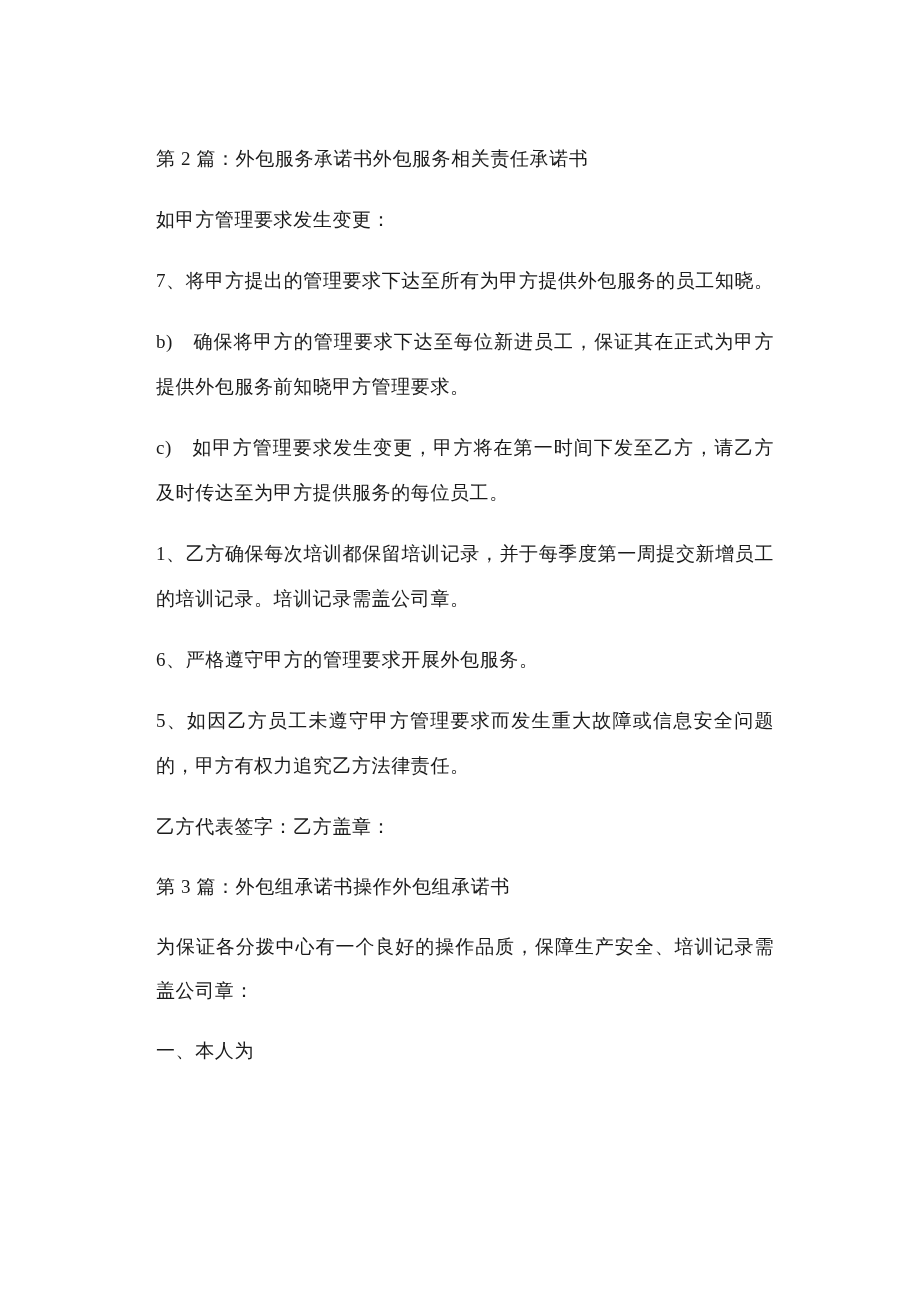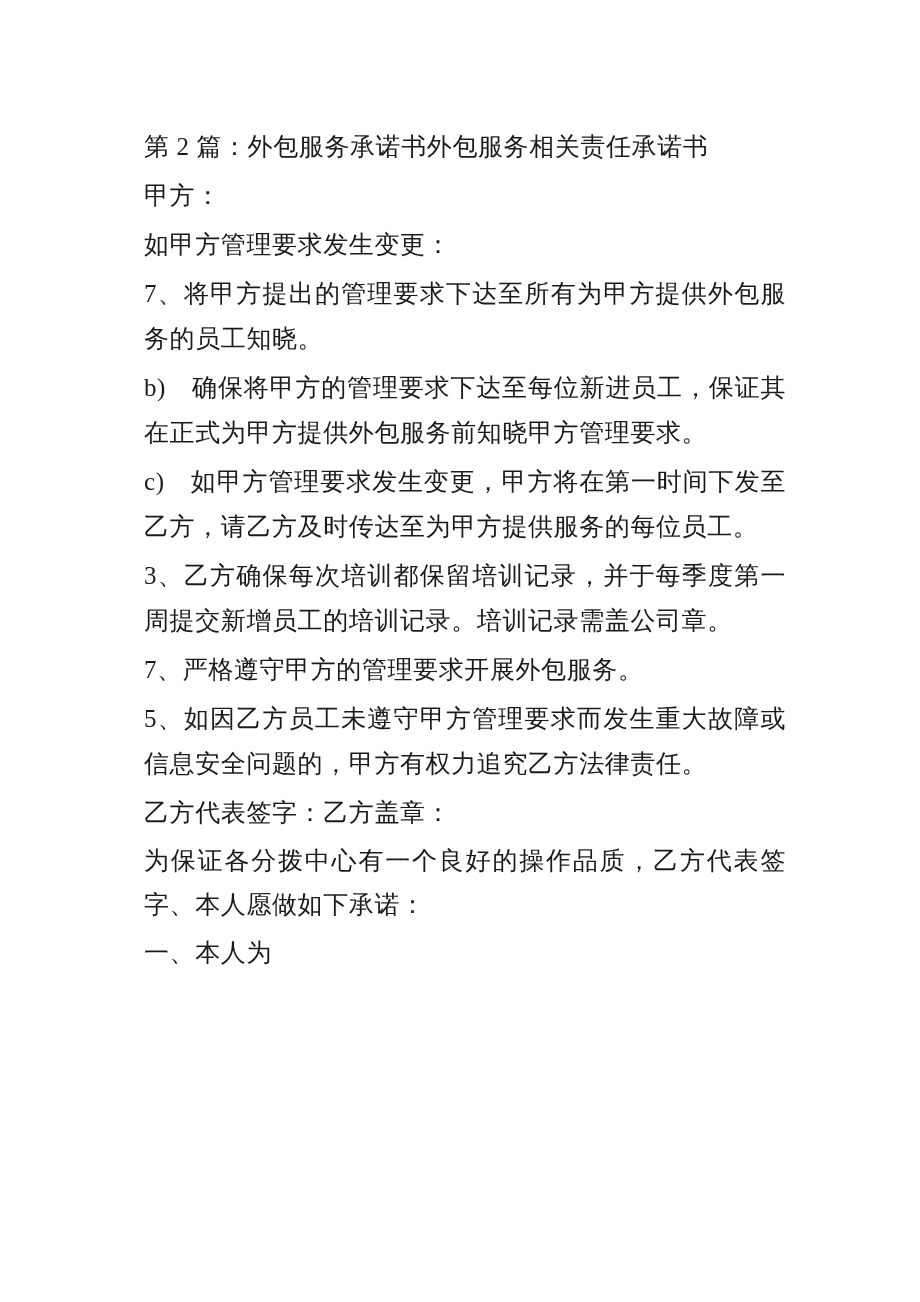--- a/index.html
+++ b/index.html
@@ -18,44 +18,44 @@
     width: 920px;
     height: 1302px;
     box-sizing: border-box;
     padding: 120px 130px 40px 140px;
     background: #ffffff;
   }
   .doc-body {
     display: block;
   }
   .para {
-    font-size: 25px;
+    font-size: 19px;
     line-height: 45px;
     letter-spacing: 0.6px;
     text-align: justify;
     text-justify: inter-ideograph;
-    margin: 4px;
+    margin: 16px;
     white-space: pre-wrap;
     word-break: break-all;
   }
   .para.tight {
     line-height: 44px;
   }
 </style>
 </head>
 <body>
 
 <div class="page">
   <div class="doc-body">
     <p class="para">第 2 篇：外包服务承诺书外包服务相关责任承诺书</p>
-    <p class="para">甲方：</p>
     <p class="para">如甲方管理要求发生变更：</p>
     <p class="para">7、将甲方提出的管理要求下达至所有为甲方提供外包服务的员工知晓。</p>
     <p class="para">b)　确保将甲方的管理要求下达至每位新进员工，保证其在正式为甲方提供外包服务前知晓甲方管理要求。</p>
     <p class="para">c)　如甲方管理要求发生变更，甲方将在第一时间下发至乙方，请乙方及时传达至为甲方提供服务的每位员工。</p>
-    <p class="para">3、乙方确保每次培训都保留培训记录，并于每季度第一周提交新增员工的培训记录。培训记录需盖公司章。</p>
-    <p class="para">7、严格遵守甲方的管理要求开展外包服务。</p>
+    <p class="para">1、乙方确保每次培训都保留培训记录，并于每季度第一周提交新增员工的培训记录。培训记录需盖公司章。</p>
+    <p class="para">6、严格遵守甲方的管理要求开展外包服务。</p>
     <p class="para">5、如因乙方员工未遵守甲方管理要求而发生重大故障或信息安全问题的，甲方有权力追究乙方法律责任。</p>
     <p class="para">乙方代表签字：乙方盖章：</p>
-    <p class="para tight">为保证各分拨中心有一个良好的操作品质，乙方代表签字、本人愿做如下承诺：</p>
+    <p class="para tight">第 3 篇：外包组承诺书操作外包组承诺书</p>
+    <p class="para tight">为保证各分拨中心有一个良好的操作品质，保障生产安全、培训记录需盖公司章：</p>
     <p class="para tight">一、本人为</p>
   </div>
 </div>
 
 </body></html>

